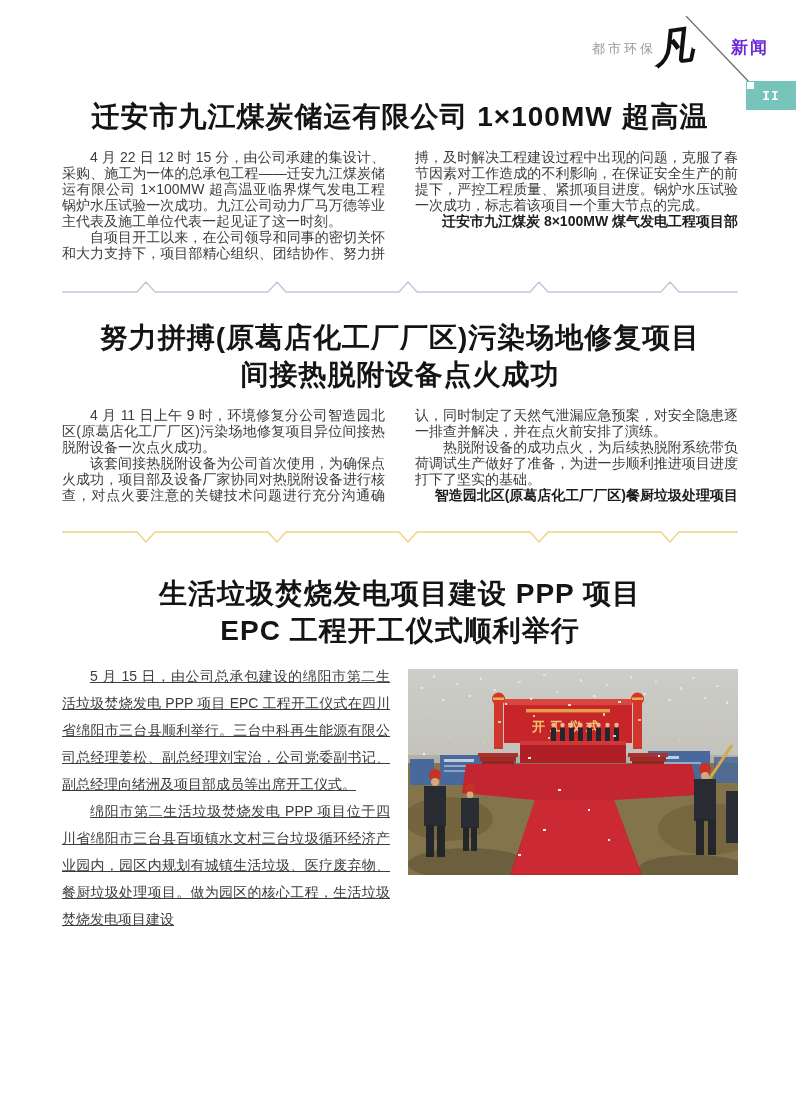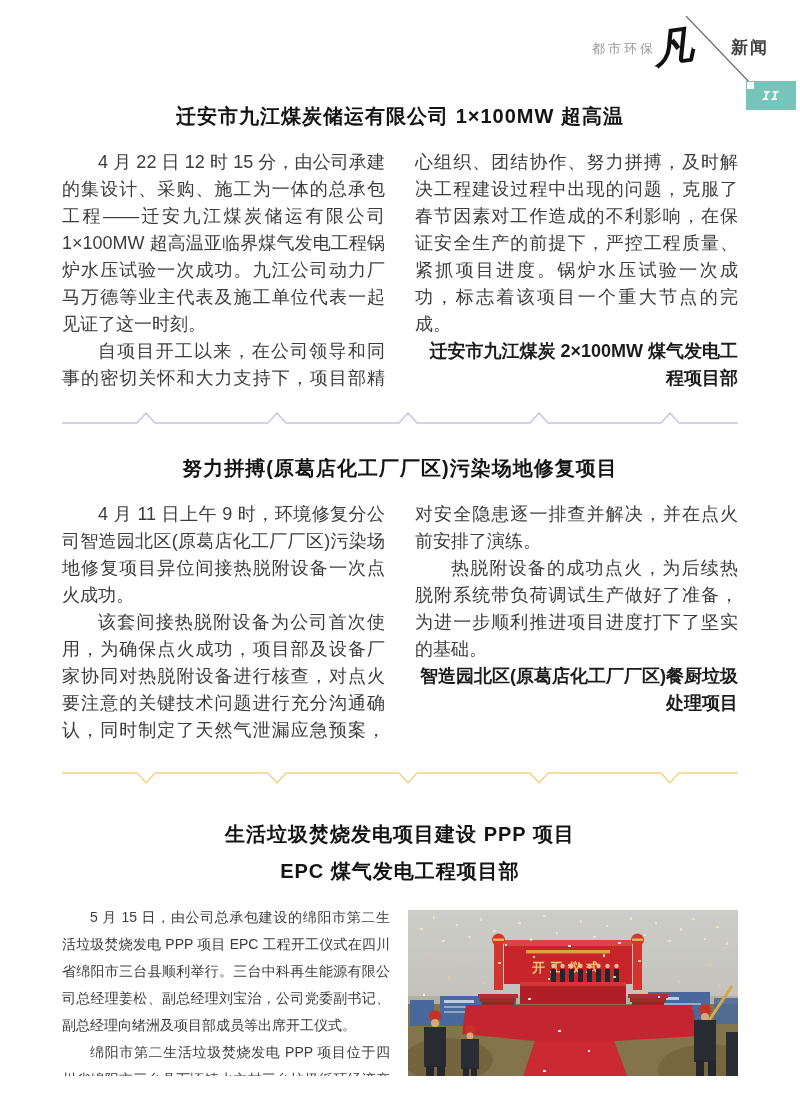--- a/index.html
+++ b/index.html
@@ -16,53 +16,52 @@
     font-size:13px; letter-spacing:3px; color:#989898;
   }
   .hdr-logo {
     position:absolute; left:653px; top:4px;
     font-family:"DejaVu Serif",serif; font-style:italic; font-weight:bold;
     font-size:40px; color:#111; transform:rotate(-8deg);
   }
   .hdr-line { position:absolute; left:680px; top:0; }
   .hdr-section {
     position:absolute; left:731px; top:20px;
-    font-size:17px; font-weight:bold; color:#404040; letter-spacing:2px;
+    font-size:17px; font-weight:bold; color:#6d28d9; letter-spacing:2px;
   }
   .hdr-badge {
     position:absolute; left:746px; top:65px; width:50px; height:29px;
     background:#76c4ba; display:flex; align-items:center; justify-content:center;
   }
   .hdr-badge .corner {
     position:absolute; left:1px; top:1px; width:7px; height:7px; background:#ffffff;
   }
   .hdr-badge .num {
     color:#ffffff; font-size:13px; font-weight:bold; letter-spacing:1px;
     font-family:"DejaVu Sans Mono",monospace;
-    font-style:italic;
   }
   
   .content { padding:0 62px; }
   .article-1 { padding-top:82px; }
   .a-title {
-    text-align:center; font-size:20px; font-weight:bold; line-height:37px;
+    text-align:center; font-size:28px; font-weight:bold; line-height:37px;
     color:#141414; letter-spacing:1px;
   }
   .a-body {
     margin-top:14px;
     column-count:2; column-gap:30px;
-    font-size:18px; line-height:27px; text-align:justify; color:#3c3c3c;
+    font-size:14px; line-height:16px; text-align:justify; color:#3c3c3c;
   }
   .a-body p { text-indent:2em; margin:0; }
   .a-body p.sig { text-indent:0; text-align:right; font-weight:bold; color:#1c1c1c; }
   .a3-body { display:flex; gap:18px; margin-top:14px; }
   .a3-text {
     width:328px; font-size:14px; line-height:27px; text-align:justify; color:#3c3c3c;
   }
-  .a3-text p { text-indent:2em; margin:0; }
+  .a3-text p { text-indent:2em; margin:0;text-decoration:underline; }
   .a3-photo { width:330px; height:206px; margin-top:6px; flex:none; }
   .divider { display:block; margin:20px auto 24px; }
   .divider.gold { margin:26px auto 30px; }
 </style>
 </head>
 <body>
 
 <div class="page">
 
   <div>
@@ -80,48 +79,49 @@
 
   <div class="content">
 
     <div class="article-1">
       <div class="a-title">
         <span>迁安市九江煤炭储运有限公司 1×100MW 超高温</span><br>
       </div>
       <div class="a-body">
         <p>4 月 22 日 12 时 15 分，由公司承建的集设计、采购、施工为一体的总承包工程——迁安九江煤炭储运有限公司 1×100MW 超高温亚临界煤气发电工程锅炉水压试验一次成功。九江公司动力厂马万德等业主代表及施工单位代表一起见证了这一时刻。</p>
         <p>自项目开工以来，在公司领导和同事的密切关怀和大力支持下，项目部精心组织、团结协作、努力拼搏，及时解决工程建设过程中出现的问题，克服了春节因素对工作造成的不利影响，在保证安全生产的前提下，严控工程质量、紧抓项目进度。锅炉水压试验一次成功，标志着该项目一个重大节点的完成。</p>
-        <p class="sig">迁安市九江煤炭 2×100MW 煤气发电工程项目部</p>
+        <p class="sig">迁安市九江煤炭 8×100MW 煤气发电工程项目部</p>
       </div>
     </div>
 
     <svg class="divider" width="676" height="14" viewBox="0 0 676 14">
       <path d="M0,11 L75,11 L84,1 L93,11 L206,11 L215,1 L224,11 L337,11 L346,1 L355,11 L468,11 L477,1 L486,11 L599,11 L608,1 L617,11 L676,11" fill="none" stroke="#c7c4da" stroke-width="1.4"></path>
     </svg>
 
     <div>
       <div class="a-title">
         <span>努力拼搏(原葛店化工厂厂区)污染场地修复项目</span><br>
+        <span>间接热脱附设备点火成功</span>
       </div>
       <div class="a-body">
         <p>4 月 11 日上午 9 时，环境修复分公司智造园北区(原葛店化工厂厂区)污染场地修复项目异位间接热脱附设备一次点火成功。</p>
         <p>该套间接热脱附设备为公司首次使用，为确保点火成功，项目部及设备厂家协同对热脱附设备进行核查，对点火要注意的关键技术问题进行充分沟通确认，同时制定了天然气泄漏应急预案，对安全隐患逐一排查并解决，并在点火前安排了演练。</p>
         <p>热脱附设备的成功点火，为后续热脱附系统带负荷调试生产做好了准备，为进一步顺利推进项目进度打下了坚实的基础。</p>
         <p class="sig">智造园北区(原葛店化工厂厂区)餐厨垃圾处理项目</p>
       </div>
     </div>
 
     <svg class="divider gold" width="676" height="16" viewBox="0 0 676 16">
       <path d="M0,3 L75,3 L84,13 L93,3 L206,3 L215,13 L224,3 L337,3 L346,13 L355,3 L468,3 L477,13 L486,3 L599,3 L608,13 L617,3 L676,3" fill="none" stroke="#f2d27e" stroke-width="1.4"></path>
     </svg>
 
     <div>
       <div class="a-title">
         <span>生活垃圾焚烧发电项目建设 PPP 项目</span><br>
-        <span>EPC 煤气发电工程项目部</span>
+        <span>EPC 工程开工仪式顺利举行</span>
       </div>
       <div class="a3-body">
         <div class="a3-text">
           <p>5 月 15 日，由公司总承包建设的绵阳市第二生活垃圾焚烧发电 PPP 项目 EPC 工程开工仪式在四川省绵阳市三台县顺利举行。三台中科再生能源有限公司总经理姜松、副总经理刘宝治，公司党委副书记、副总经理向绪洲及项目部成员等出席开工仪式。</p>
           <p>绵阳市第二生活垃圾焚烧发电 PPP 项目位于四川省绵阳市三台县百顷镇水文村三台垃圾循环经济产业园内，园区内规划有城镇生活垃圾、医疗废弃物、餐厨垃圾处理项目。做为园区的核心工程，生活垃圾焚烧发电项目建设</p>
         </div>
 
         <svg class="a3-photo" viewBox="0 0 330 206">
           <defs>
             <linearGradient id="skyg" x1="0" y1="0" x2="0" y2="1">

